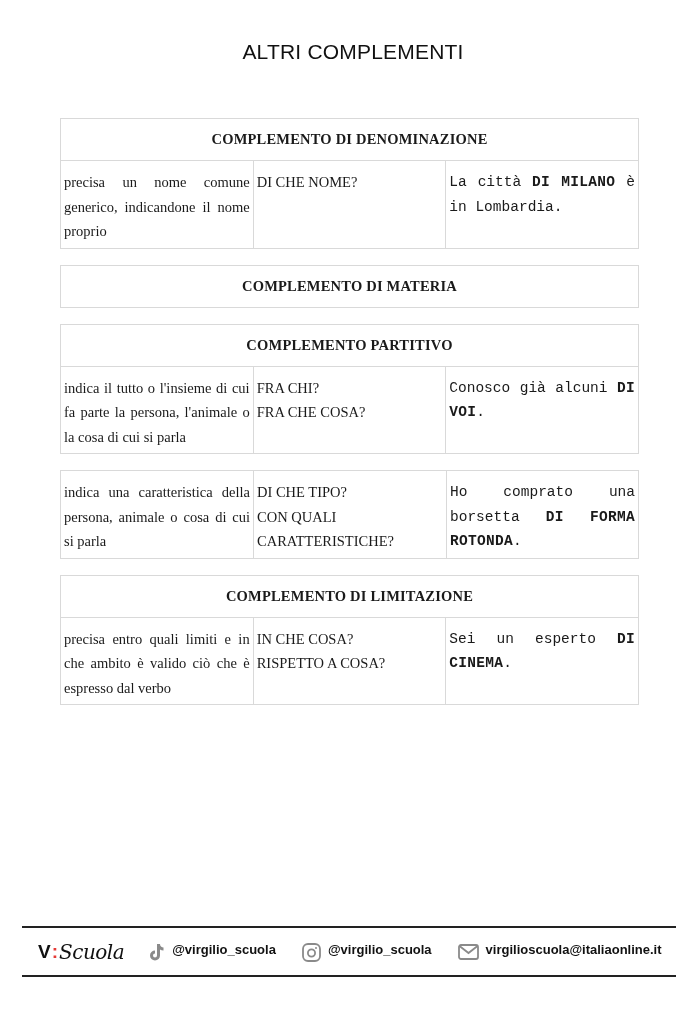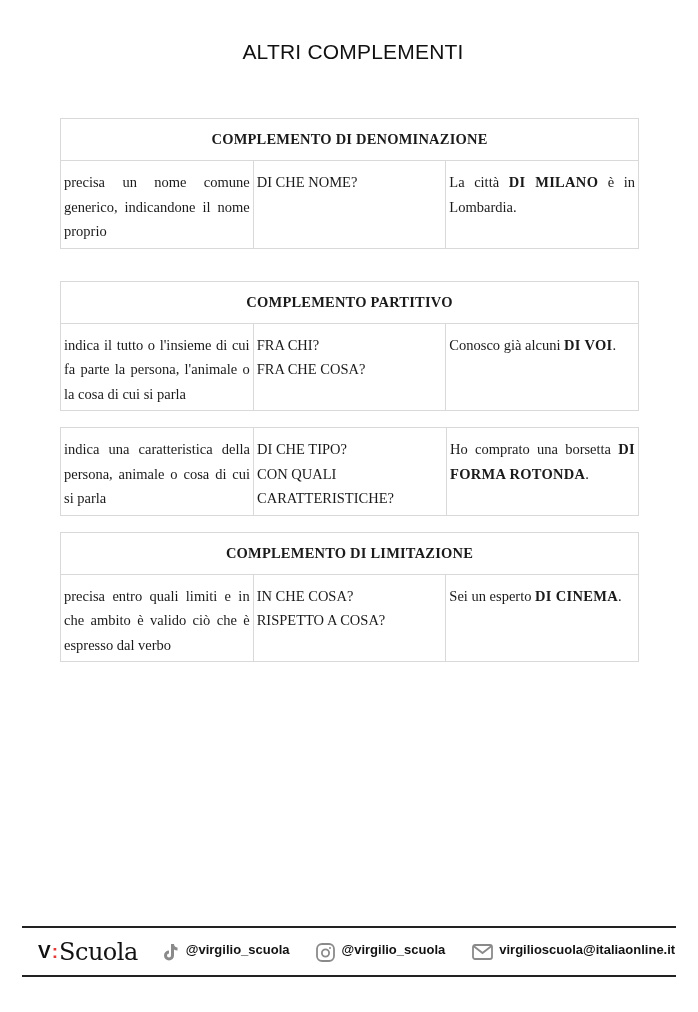--- a/index.html
+++ b/index.html
@@ -17,33 +17,33 @@
     font-family:"Liberation Serif", serif; font-size:14.5px;
   }
   .ctable td, .ctable th { border:1px solid #d9d9d9; vertical-align:top; }
   .ctable th {
     font-weight:bold; text-align:center; height:33px; padding:4px; font-size:14.5px;
     vertical-align:middle; letter-spacing:0.2px;
   }
   .ctable td { padding:9px 3px 4px 3px; line-height:24.5px; }
   .ctable td.desc { text-align:justify; width:186px; }
   .ctable td.quest { width:186px; }
-  .ctable td.ex { text-align:justify; }
+  .ctable td.ex { text-align:justify;font-family:Liberation Mono, monospace; }
   .ctable td.quest div { white-space:nowrap; }
   b { font-weight:bold; letter-spacing:0.3px; }
 
   .footer-line { position:absolute; left:22px; width:654px; height:2px; background:#222; }
   .footer {
     position:absolute; top:928px; left:22px; width:654px; height:48px;
     display:flex; align-items:center; font-family:"Liberation Sans", sans-serif;
   }
   .logo { display:flex; align-items:center; margin-left:16px; margin-right:22px; }
   .logo-v { font-weight:bold; font-size:19px; color:#111; }
   .logo-colon { font-weight:bold; font-size:19px; color:#e53935; margin:0 1px; }
-  .logo-script { font-family:"DejaVu Serif", serif; font-size:24px; color:#111; letter-spacing:-0.5px; }
+  .logo-script { font-family:"DejaVu Serif", serif; font-style:italic; font-size:20px; color:#111; letter-spacing:-0.5px; }
   .social { display:flex; align-items:flex-start; margin-right:26px; }
   .social .icon { width:20px; height:20px; margin-right:6px; display:inline-flex; align-items:center; justify-content:center; }
   .social .txt { font-size:13px; font-weight:bold; color:#111; }
 </style>
 </head>
 <body>
 
 <div class="page-title">ALTRI COMPLEMENTI</div>
 
 <div class="tables">
@@ -57,20 +57,23 @@
       <td class="desc">precisa un nome comune generico, indicandone il nome proprio</td>
       <td class="quest">
             <div>DI CHE NOME?</div>
           </td>
       <td class="ex"><span>La città </span><b>DI MILANO</b><span> è in Lombardia.</span></td>
     </tr>
   </tbody>
     </table>
   <table class="ctable">
     <tbody>
+        <tr>
+          <th colspan="3">COMPLEMENTO DI MATERIA</th>
+        </tr>
   </tbody>
     </table>
   <table class="ctable">
     <tbody>
         <tr>
           <th colspan="3">COMPLEMENTO PARTITIVO</th>
         </tr>
     <tr>
       <td class="desc">indica il tutto o l'insieme di cui fa parte la persona, l'animale o la cosa di cui si parla</td>
       <td class="quest">

